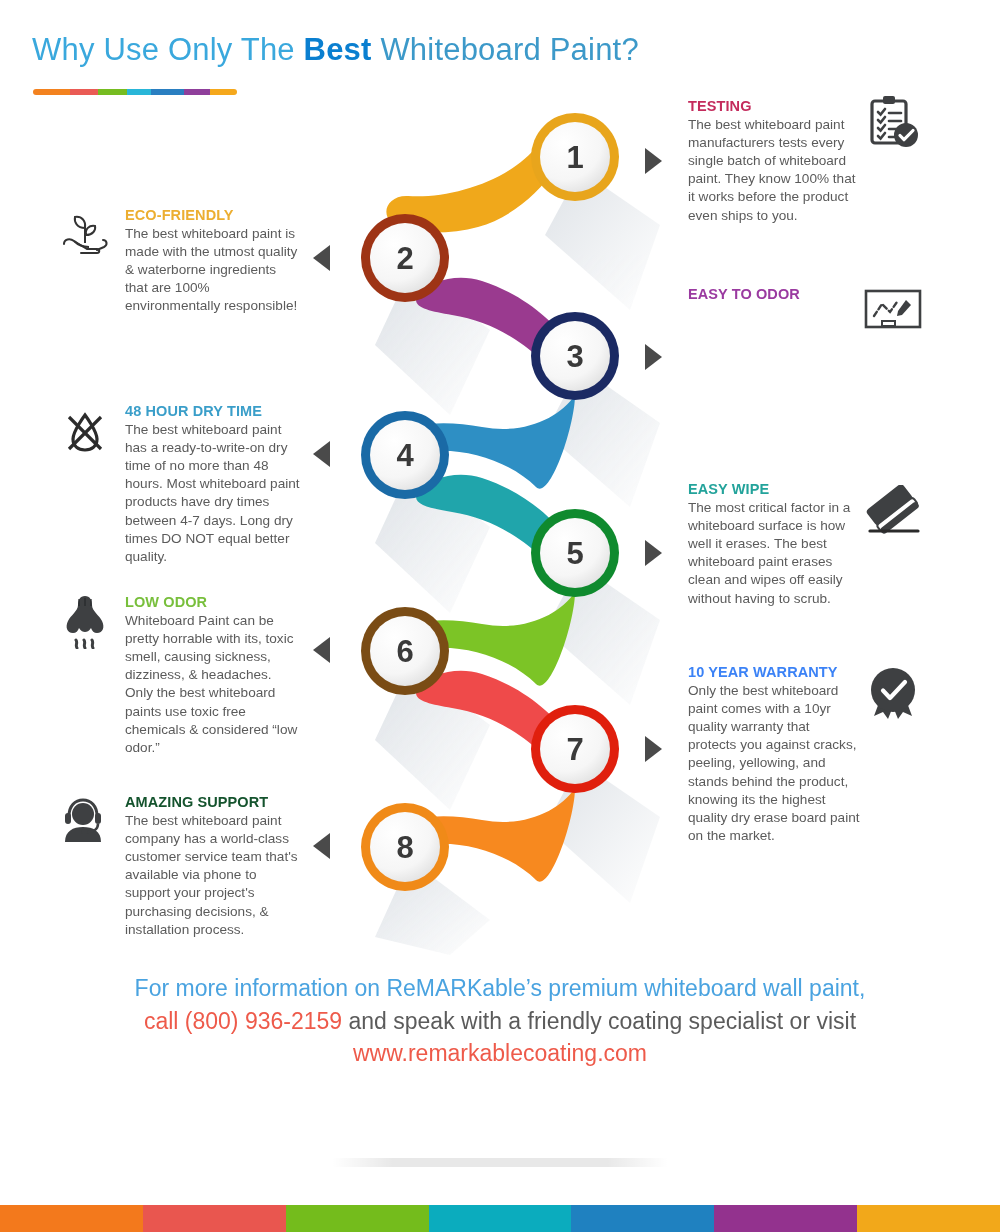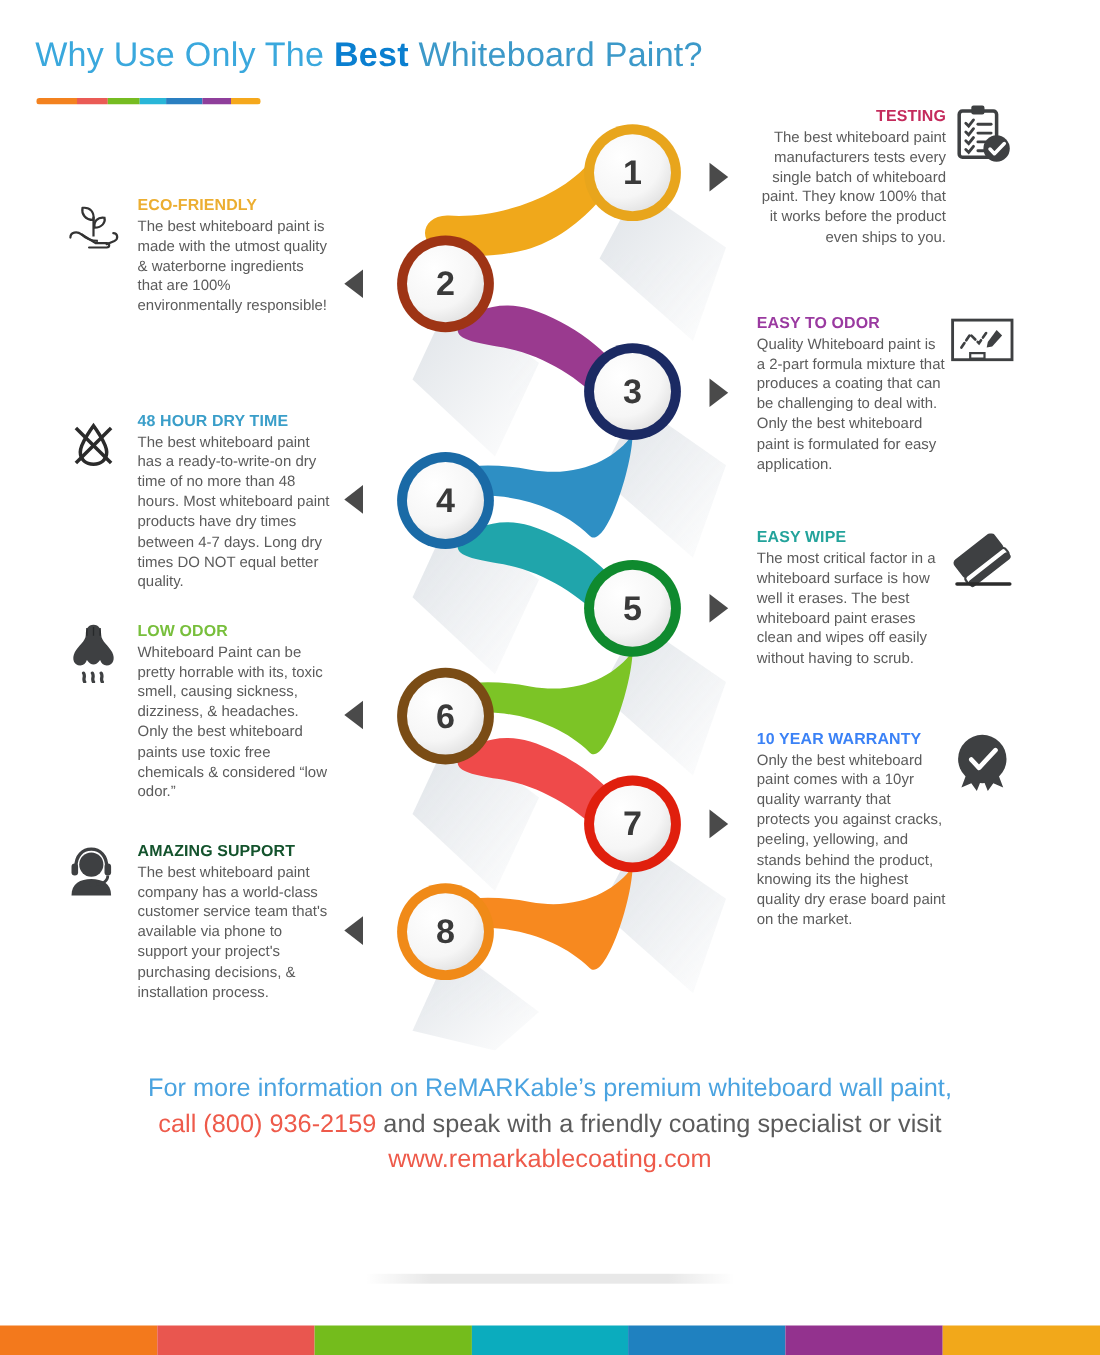--- a/index.html
+++ b/index.html
@@ -34,21 +34,21 @@
   .blk h3{
     margin:0 0 1px 0;font-size:14.5px;font-weight:700;
     letter-spacing:0.1px;line-height:1.25;
   }
   .blk p{
     margin:0;font-size:13.6px;line-height:1.33;
     color:#5b5b5b;font-weight:400;
   }
   .blk .icon{position:absolute;}
 
-  .left .blk{width:175px;}
+  .left .blk{width:175px;margin-top:28px;}
   .left .blk h3,.left .blk p{text-align:left;}
   .right .blk{width:172px;}
 
   
   .chain{position:absolute;left:330px;top:95px;width:350px;height:860px;}
   .chain svg{position:absolute;left:0;top:0;}
 
   
   .arrow{position:absolute;width:0;height:0;}
   .arrow.left-a{
@@ -251,21 +251,21 @@
         <g>
           <circle cx="75" cy="752" r="44" fill="#f08a18"></circle>
           <circle cx="75" cy="752" r="35" fill="url(#disc)"></circle>
           <text x="75" y="752" text-anchor="middle" dominant-baseline="central" font-family="Liberation Sans, sans-serif" font-size="31" font-weight="700" fill="#3a3a3a">8</text>
         </g>
       </g>
     </svg>
   </div>
 
   <div class="col right">
-    <div class="blk" style="left:688px;top:97px;text-align:right;">
+    <div class="blk" style="left:688px;top:97px;">
       <div class="icon" style="left:176px;top:-3px;">
         <svg width="56" height="56" viewBox="0 0 56 56">
           <rect x="8" y="7" width="34" height="42" rx="3" fill="none" stroke="#3e4042" stroke-width="3.2"></rect>
           <rect x="19" y="2" width="12" height="8" rx="2" fill="#3e4042"></rect>
           <g stroke="#3e4042" stroke-width="2.6" fill="none" stroke-linecap="round">
             <path d="M14 18 l2.6 2.6 L21 15"></path>
             <path d="M14 26 l2.6 2.6 L21 23"></path>
             <path d="M14 34 l2.6 2.6 L21 31"></path>
             <path d="M14 42 l2.6 2.6 L21 39"></path>
           </g>
@@ -286,21 +286,20 @@
     <div class="blk" style="left:688px;top:285px;">
       <div class="icon" style="left:176px;top:3px;">
         <svg width="58" height="46" viewBox="0 0 58 46">
           <rect x="2" y="3" width="54" height="36" fill="none" stroke="#3e4042" stroke-width="2.6"></rect>
           <path d="M10 28 L18 16 L26 24 L33 14" stroke="#3e4042" stroke-width="2.4" fill="none" stroke-dasharray="5 3" stroke-linecap="round"></path>
           <path d="M42 12 L47 17 L38 27 L33 28 L34 23 Z" fill="#3e4042"></path>
           <rect x="18" y="33" width="13" height="5" fill="none" stroke="#3e4042" stroke-width="2"></rect>
         </svg>
       </div>
       <h3 style="color:#9a3aa0">EASY TO ODOR</h3>
-      <p>Quality Whiteboard paint is a 2-part formula mixture that produces a coating that can be challenging to deal with. Only the best whiteboard paint is formulated for easy application.</p>
     </div>
 
     <div class="blk" style="left:688px;top:480px;">
       <div class="icon" style="left:176px;top:5px;">
         <svg width="60" height="54" viewBox="0 0 60 54">
           <g transform="rotate(-38 30 24)">
             <rect x="6" y="8" width="46" height="20" rx="4" fill="#3e4042"></rect>
             <rect x="6" y="26" width="46" height="9" rx="3" fill="#ffffff" stroke="#3e4042" stroke-width="2"></rect>
             <rect x="6" y="31" width="46" height="7" rx="3" fill="#3e4042"></rect>
           </g>

